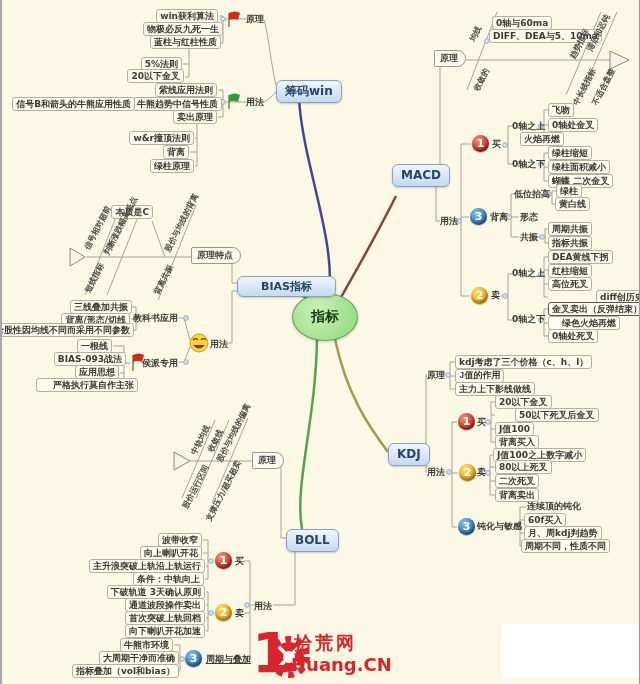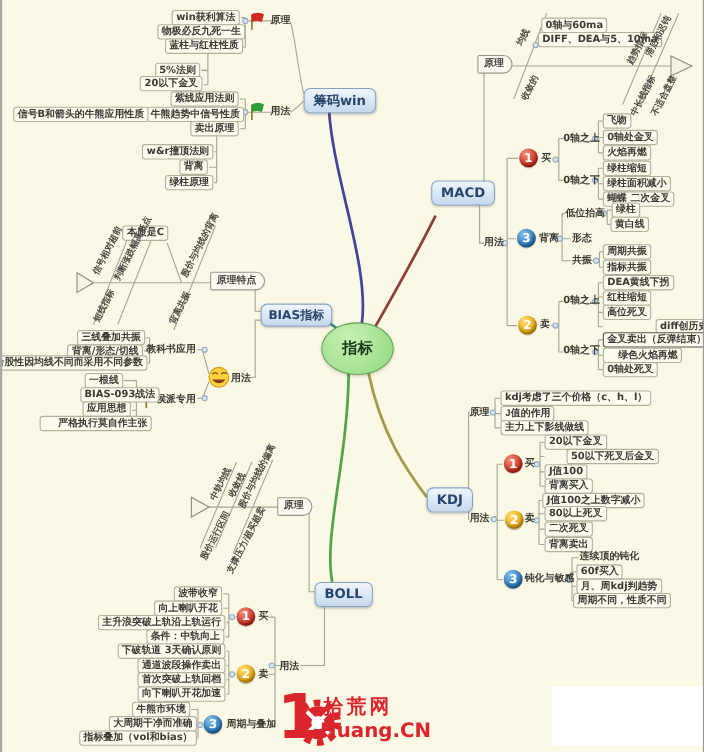--- a/index.html
+++ b/index.html
@@ -141,21 +141,21 @@
   <div class="rot" style="left:580px;top:44px;">趋势指标</div>
   <div class="rot" style="left:599px;top:33px;">滞后和迟钝</div>
   <div class="rot" style="left:585px;top:87px;">中长线指标</div>
   <div class="rot" style="left:604px;top:87px;">不适合盘整</div>
   <div class="plain" style="left:440px;top:216px;">用法</div>
   <div class="sphere s-red" style="left:472px;top:135px;">1</div>
   <div class="plain" style="left:492px;top:139px;">买</div>
   <div class="plain" style="left:512px;top:121px;">0轴之上</div>
   <div class="box" style="left:548px;top:103px;">飞吻</div>
   <div class="box" style="left:548px;top:118px;">0轴处金叉</div>
-  <div class="box" style="left:548px;top:132px;">火焰再燃</div>
+  <div class="box" style="left:520px;top:132px;">火焰再燃</div>
   <div class="plain" style="left:512px;top:159px;">0轴之下</div>
   <div class="box" style="left:548px;top:146px;">绿柱缩短</div>
   <div class="box" style="left:548px;top:160px;">绿柱面积减小</div>
   <div class="box" style="left:548px;top:174px;">蝴蝶 二次金叉</div>
   <div class="sphere s-blue" style="left:470px;top:208px;">3</div>
   <div class="plain" style="left:490px;top:212px;">背离</div>
   <div class="plain" style="left:514px;top:189px;">低位抬高</div>
   <div class="box" style="left:556px;top:184px;">绿柱</div>
   <div class="box" style="left:555px;top:197px;">黄白线</div>
   <div class="plain" style="left:520px;top:212px;">形态</div>
@@ -167,36 +167,36 @@
   <div class="plain" style="left:512px;top:268px;">0轴之上</div>
   <div class="box" style="left:548px;top:250px;">DEA黄线下拐</div>
   <div class="box" style="left:548px;top:264px;">红柱缩短</div>
   <div class="box" style="left:548px;top:277px;">高位死叉</div>
   <div class="box" style="left:548px;top:290px;margin-left:48px;">diff创历史新高</div>
   <div class="plain" style="left:512px;top:314px;">0轴之下</div>
   <div class="box hl" style="left:548px;top:302px;">金叉卖出（反弹结束）</div>
   <div class="box" style="left:548px;top:316px;padding-left:13px;">绿色火焰再燃</div>
   <div class="box" style="left:548px;top:329px;">0轴处死叉</div>
 
-  <div class="main-node" style="left:237px;top:276px;font-size:11px;padding:3px 6px;">BIAS指标</div>
+  <div class="main-node" style="left:237px;top:276px;font-size:11px;padding:3px 23px;">BIAS指标</div>
   <div class="arc-node" style="left:191px;top:247px;">原理特点</div>
   <div class="box" style="right:487px;top:205px;margin-left:20px;">本质是C</div>
   <div class="rot" style="left:98px;top:228px;">信号相对超前</div>
   <div class="rot" style="left:121px;top:226px;">判断涨跌幅高低点</div>
   <div class="rot" style="left:182px;top:223px;">股价与均线的背离</div>
   <div class="rot" style="left:95px;top:278px;">短线指标</div>
   <div class="rot" style="left:164px;top:280px;">背离共振</div>
   <div class="plain" style="right:412px;top:339px;">用法</div>
   <div class="plain" style="right:462px;top:313px;">教科书应用</div>
   <div class="box" style="right:508px;top:300px;">三线叠加共振</div>
   <div class="box" style="right:510px;top:313px;">背离/形态/切线</div>
   <div class="box" style="right:506px;top:323px;">结合股性因均线不同而采用不同参数</div>
   <div class="plain" style="right:462px;top:358px;">侯派专用</div>
   <div class="box" style="right:528px;top:339px;">一根线</div>
-  <div class="box" style="right:495px;top:352px;">BIAS-093战法</div>
+  <div class="box" style="right:514px;top:352px;">BIAS-093战法</div>
   <div class="box" style="right:521px;top:365px;">应用思想</div>
   <div class="box" style="right:502px;top:378px;padding-left:16px;">严格执行莫自作主张</div>
 
   <div class="main-node" style="left:388px;top:443px;">KDJ</div>
   <div class="plain" style="left:427px;top:370px;">原理</div>
   <div class="box" style="left:455px;top:355px;">kdj考虑了三个价格（c、h、l）</div>
   <div class="box" style="left:455px;top:369px;font-family:Liberation Mono, monospace;">J值的作用</div>
   <div class="box" style="left:455px;top:382px;">主力上下影线做线</div>
   <div class="plain" style="left:427px;top:467px;">用法</div>
   <div class="sphere s-red" style="left:458px;top:413px;">1</div>
@@ -232,21 +232,21 @@
   <div class="box" style="right:438px;top:546px;">向上喇叭开花</div>
   <div class="box" style="right:435px;top:559px;">主升浪突破上轨沿上轨运行</div>
   <div class="box" style="right:436px;top:572px;">条件：中轨向上</div>
   <div class="sphere s-yellow" style="left:215px;top:604px;">2</div>
   <div class="plain" style="left:235px;top:608px;">卖</div>
   <div class="box" style="right:435px;top:585px;">下破轨道 3天确认原则</div>
   <div class="box" style="right:435px;top:598px;">通道波段操作卖出</div>
   <div class="box" style="right:435px;top:611px;">首次突破上轨回档</div>
   <div class="box" style="right:435px;top:624px;">向下喇叭开花加速</div>
   <div class="sphere s-blue" style="left:185px;top:650px;">3</div>
-  <div class="plain" style="left:206px;top:654px;">周期与叠加</div>
+  <div class="plain" style="left:206px;top:654px;text-decoration:underline;">周期与叠加</div>
   <div class="box" style="right:467px;top:638px;">牛熊市环境</div>
   <div class="box" style="right:461px;top:651px;">大周期干净而准确</div>
   <div class="box" style="right:461px;top:664px;">指标叠加（vol和bias）</div>
 
   <div class="white-patch"></div>
   <div class="wm wm-digit">1</div>
   <svg class="icon" style="left:268px;top:635px;" width="42" height="44">
     <circle cx="21" cy="22" r="18" fill="none" stroke="#d9252b" stroke-width="6" stroke-dasharray="6 5.5"></circle>
     <circle cx="21" cy="22" r="15" fill="#d9252b"></circle>
     <path d="M11,12 L31,32 M31,12 L11,32" stroke="#ffffff" stroke-width="3.5"></path>

